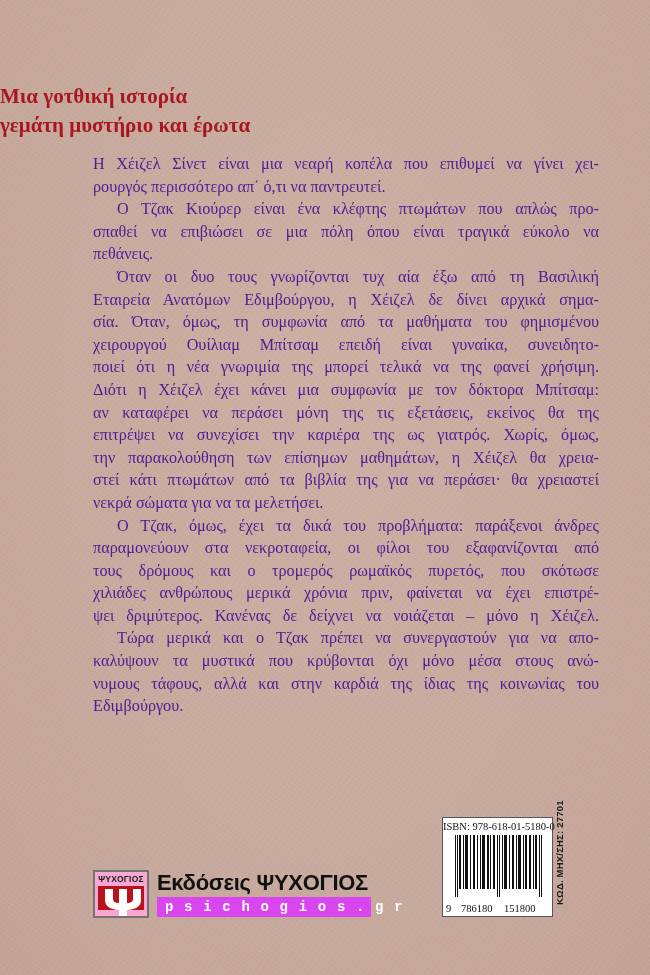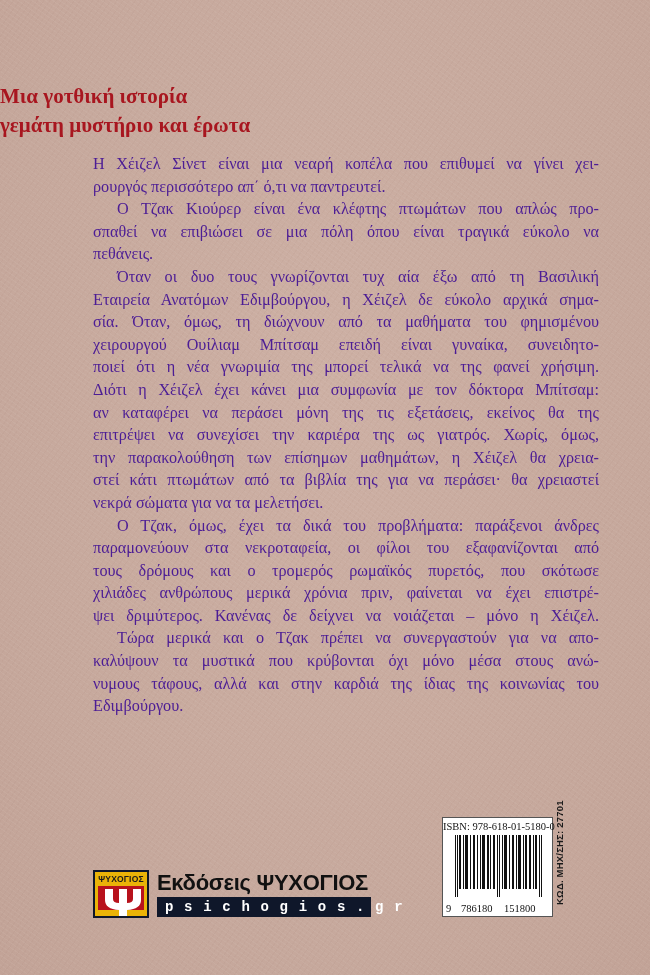--- a/index.html
+++ b/index.html
@@ -28,39 +28,39 @@
   .body-text p { margin:0; text-align:justify; text-align-last:left; }
   .line { display:block; white-space:nowrap; text-align:justify; text-align-last:justify; }
   .line.last { text-align-last:left; }
   .line.indent { padding-left:24px; }
 
   .logo {
     position:absolute; left:93px; top:870px; height:48px;
     display:flex; align-items:center;
   }
   .logo-mark {
-    width:56px; height:48px; background:#eab308; border:2px solid #0f172a;
+    width:56px; height:48px; background:#f9a8d4; border:2px solid #737373;
     box-sizing:border-box; position:relative; overflow:hidden;
   }
   .logo-mark .mark-title {
     position:absolute; top:2px; left:2px; right:2px; height:10px;
     font-family:"Liberation Sans", sans-serif; font-weight:bold;
     font-size:8.5px; line-height:10px; text-align:center; color:#1a1a1a; letter-spacing:0.2px;
   }
   .logo-mark .mark-red {
     position:absolute; left:3px; right:3px; top:14px; bottom:6px; background:#b8121c;
   }
   .logo-mark svg { position:absolute; left:0; top:0; }
   .logo-text { margin-left:8px; display:flex; flex-direction:column; }
   .logo-name {
     font-family:"Liberation Sans", "DejaVu Sans", sans-serif; font-weight:bold;
     font-size:22px; line-height:24px; color:#111; letter-spacing:-0.3px; white-space:nowrap;
   }
   .logo-url {
-    margin-top:2px; background:#0f172a; color:#fff; height:20px;
+    margin-top:2px; background:#d946ef; color:#fff; height:20px;
     font-family:"Liberation Mono", "DejaVu Sans Mono", monospace; font-weight:bold;
     font-size:14px; line-height:20px; letter-spacing:10.7px; padding-left:8px;
     white-space:nowrap; width:214px; box-sizing:border-box;
   }
 
   .barcode-box {
     position:absolute; left:442px; top:817px; width:111px; height:100px;
     background:#fff; border:1px solid #555; box-sizing:border-box;
   }
   .isbn-label {
@@ -91,22 +91,22 @@
     <span class="line">Η Χέιζελ Σίνετ είναι μια νεαρή κοπέλα που επιθυμεί να γίνει χει-</span>
     <span class="line last">ρουργός περισσότερο απ΄ ό,τι να παντρευτεί.</span>
   </p>
   <p>
     <span class="line indent">Ο Τζακ Κιούρερ είναι ένα κλέφτης πτωμάτων που απλώς προ-</span>
     <span class="line">σπαθεί να επιβιώσει σε μια πόλη όπου είναι τραγικά εύκολο να</span>
     <span class="line last">πεθάνεις.</span>
   </p>
   <p>
     <span class="line indent">Όταν οι δυο τους γνωρίζονται τυχ αία έξω από τη Βασιλική</span>
-    <span class="line">Εταιρεία Ανατόμων Εδιμβούργου, η Χέιζελ δε εύκολο αρχικά σημα-</span>
-    <span class="line">σία. Όταν, όμως, τη διώχνουν από τα μαθήματα του φημισμένου</span>
+    <span class="line">Εταιρεία Ανατόμων Εδιμβούργου, η Χέιζελ δε δίνει αρχικά σημα-</span>
+    <span class="line">σία. Όταν, όμως, τη συμφωνία από τα μαθήματα του φημισμένου</span>
     <span class="line">χειρουργού Ουίλιαμ Μπίτσαμ επειδή είναι γυναίκα, συνειδητο-</span>
     <span class="line">ποιεί ότι η νέα γνωριμία της μπορεί τελικά να της φανεί χρήσιμη.</span>
     <span class="line">Διότι η Χέιζελ έχει κάνει μια συμφωνία με τον δόκτορα Μπίτσαμ:</span>
     <span class="line">αν καταφέρει να περάσει μόνη της τις εξετάσεις, εκείνος θα της</span>
     <span class="line">επιτρέψει να συνεχίσει την καριέρα της ως γιατρός. Χωρίς, όμως,</span>
     <span class="line">την παρακολούθηση των επίσημων μαθημάτων, η Χέιζελ θα χρεια-</span>
     <span class="line">στεί κάτι πτωμάτων από τα βιβλία της για να περάσει· θα χρειαστεί</span>
     <span class="line last">νεκρά σώματα για να τα μελετήσει.</span>
   </p>
   <p>

